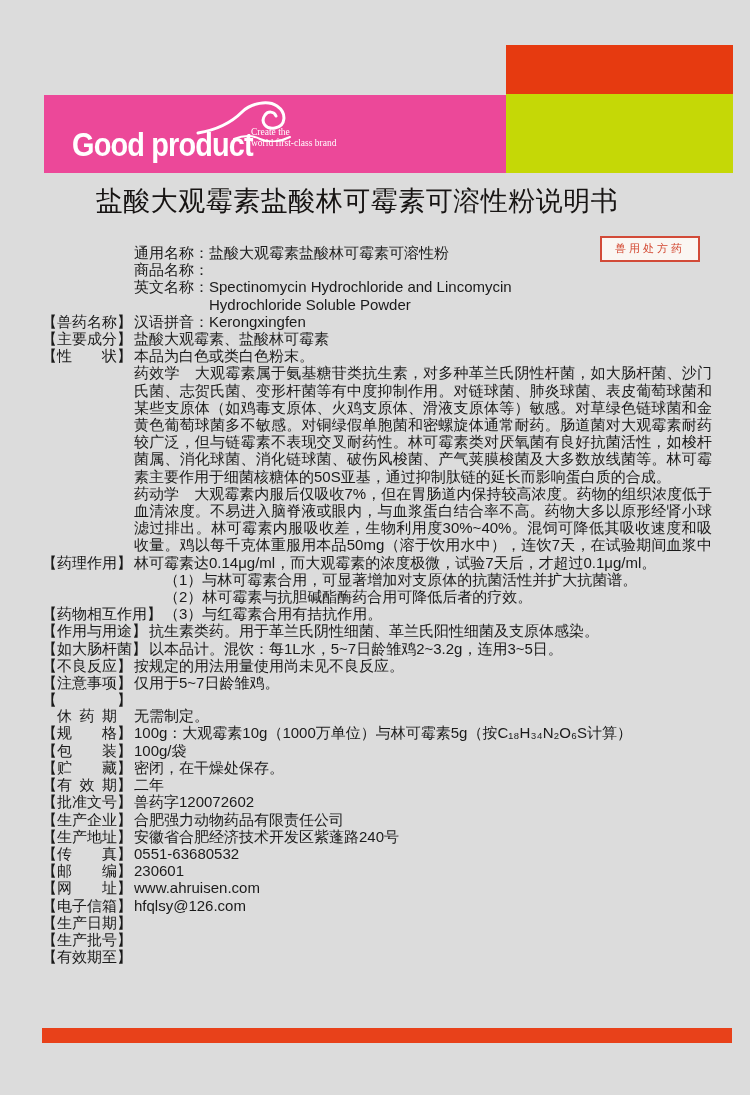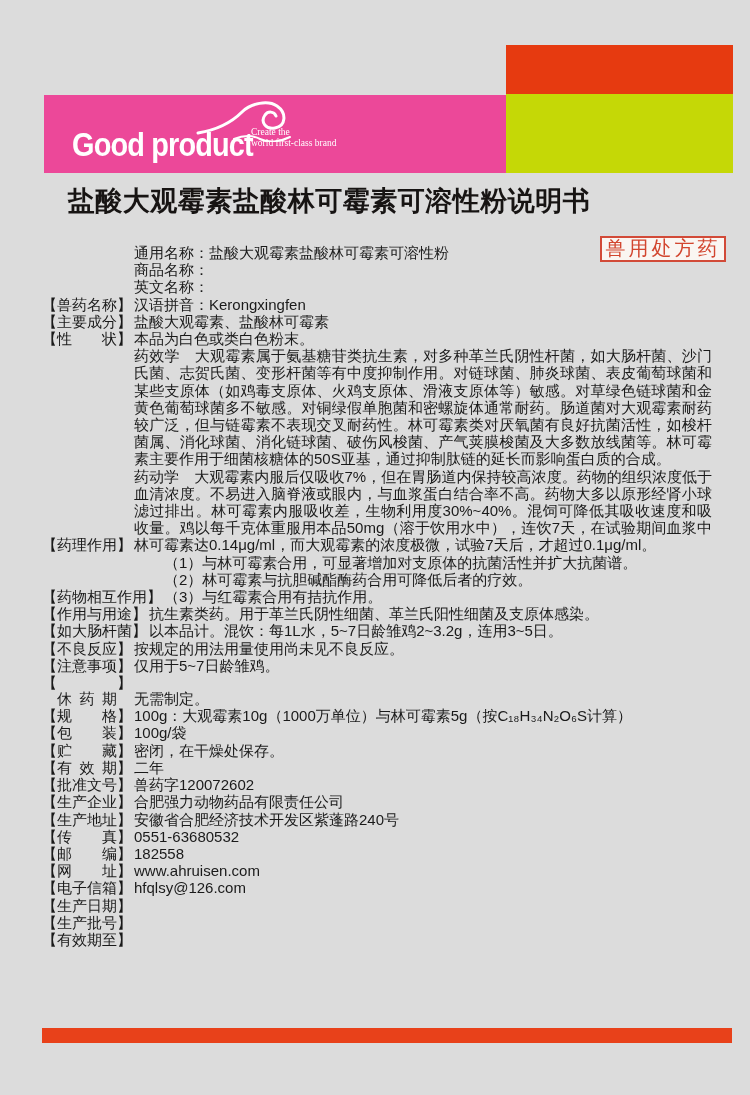--- a/index.html
+++ b/index.html
@@ -13,26 +13,26 @@
   
   .banner{position:absolute;left:44px;top:95px;width:462px;height:78px;background:#ec4899;}
   .brand{position:absolute;left:28px;bottom:9px;color:#ffffff;font-size:34px;font-weight:bold;
          white-space:nowrap;transform:scaleX(.85);transform-origin:left bottom;letter-spacing:-1px;}
   .wave{position:absolute;left:152px;top:5px;}
   .tagline{position:absolute;left:207px;top:32px;color:#ffffff;font-size:9.5px;line-height:1.2;
            font-family:"Liberation Serif","DejaVu Serif",serif;white-space:nowrap;}
   .tagline span{display:block;}
 
   
-  .title{position:absolute;left:25px;top:183px;width:608px;margin:0;text-align:center;
-         font-size:27px;font-weight:bold;letter-spacing:.5px;color:#171413;}
-
-  
-  .rx-badge{position:absolute;left:600px;top:236px;width:126px;height:26px;box-sizing:border-box;
-            border:2px solid #d24a38;background:#faf6f2;color:#d2462f;font-size:20px;
+  .title{position:absolute;left:53px;top:183px;width:608px;margin:0;text-align:center;
+         font-size:27px;font-weight:normal;letter-spacing:.5px;color:#171413;}
+
+  
+  .rx-badge{position:absolute;left:600px;top:236px;width:100px;height:26px;box-sizing:border-box;
+            border:2px solid #d24a38;background:#faf6f2;color:#d2462f;font-size:11px;
             letter-spacing:3px;text-align:center;line-height:21px;}
 
   
   .content{position:absolute;left:42px;top:244px;width:670px;font-size:15px;line-height:17.2px;}
   .sec-row{display:flex;align-items:flex-end;}
   .sec-label{flex:0 0 auto;white-space:nowrap;margin-right:2px;}
   .lab-inner{display:inline-block;text-align:justify;text-align-last:justify;vertical-align:top;}
   .sec-body{flex:1 1 auto;min-width:0;}
   .sec-p{margin:0;text-align:justify;min-height:17.2px;}
   .kv-row{display:flex;min-height:17.2px;}
@@ -76,20 +76,24 @@
           <div class="kv-row">
             <span class="kv-key">通用名称：</span>
             <span class="kv-val">盐酸大观霉素盐酸林可霉素可溶性粉</span>
           </div>
           <div class="kv-row">
             <span class="kv-key">商品名称：</span>
             <span class="kv-val"></span>
           </div>
           <div class="kv-row">
             <span class="kv-key">英文名称：</span>
+            <span class="kv-val">
+              <div>Spectinomycin Hydrochloride and Lincomycin</div>
+              <div>Hydrochloride Soluble Powder</div>
+            </span>
           </div>
           <div class="kv-row">
             <span class="kv-key">汉语拼音：</span>
             <span class="kv-val">
               <div>Kerongxingfen</div>
             </span>
           </div>
         </div>
       </div>
       <div class="sec-row">
@@ -193,21 +197,21 @@
       </div>
       <div class="sec-row">
         <span class="sec-label"><span>【</span><span class="lab-inner" style="width: 4em;">传真</span><span>】</span></span>
         <div class="sec-body">
           <p class="sec-p">0551-63680532</p>
         </div>
       </div>
       <div class="sec-row">
         <span class="sec-label"><span>【</span><span class="lab-inner" style="width: 4em;">邮编</span><span>】</span></span>
         <div class="sec-body">
-          <p class="sec-p">182558</p>
+          <p class="sec-p">230601</p>
         </div>
       </div>
       <div class="sec-row">
         <span class="sec-label"><span>【</span><span class="lab-inner" style="width: 4em;">网址</span><span>】</span></span>
         <div class="sec-body">
           <p class="sec-p">www.ahruisen.com</p>
         </div>
       </div>
       <div class="sec-row">
         <span class="sec-label"><span>【</span><span class="lab-inner" style="width: 4em;">电子信箱</span><span>】</span></span>

